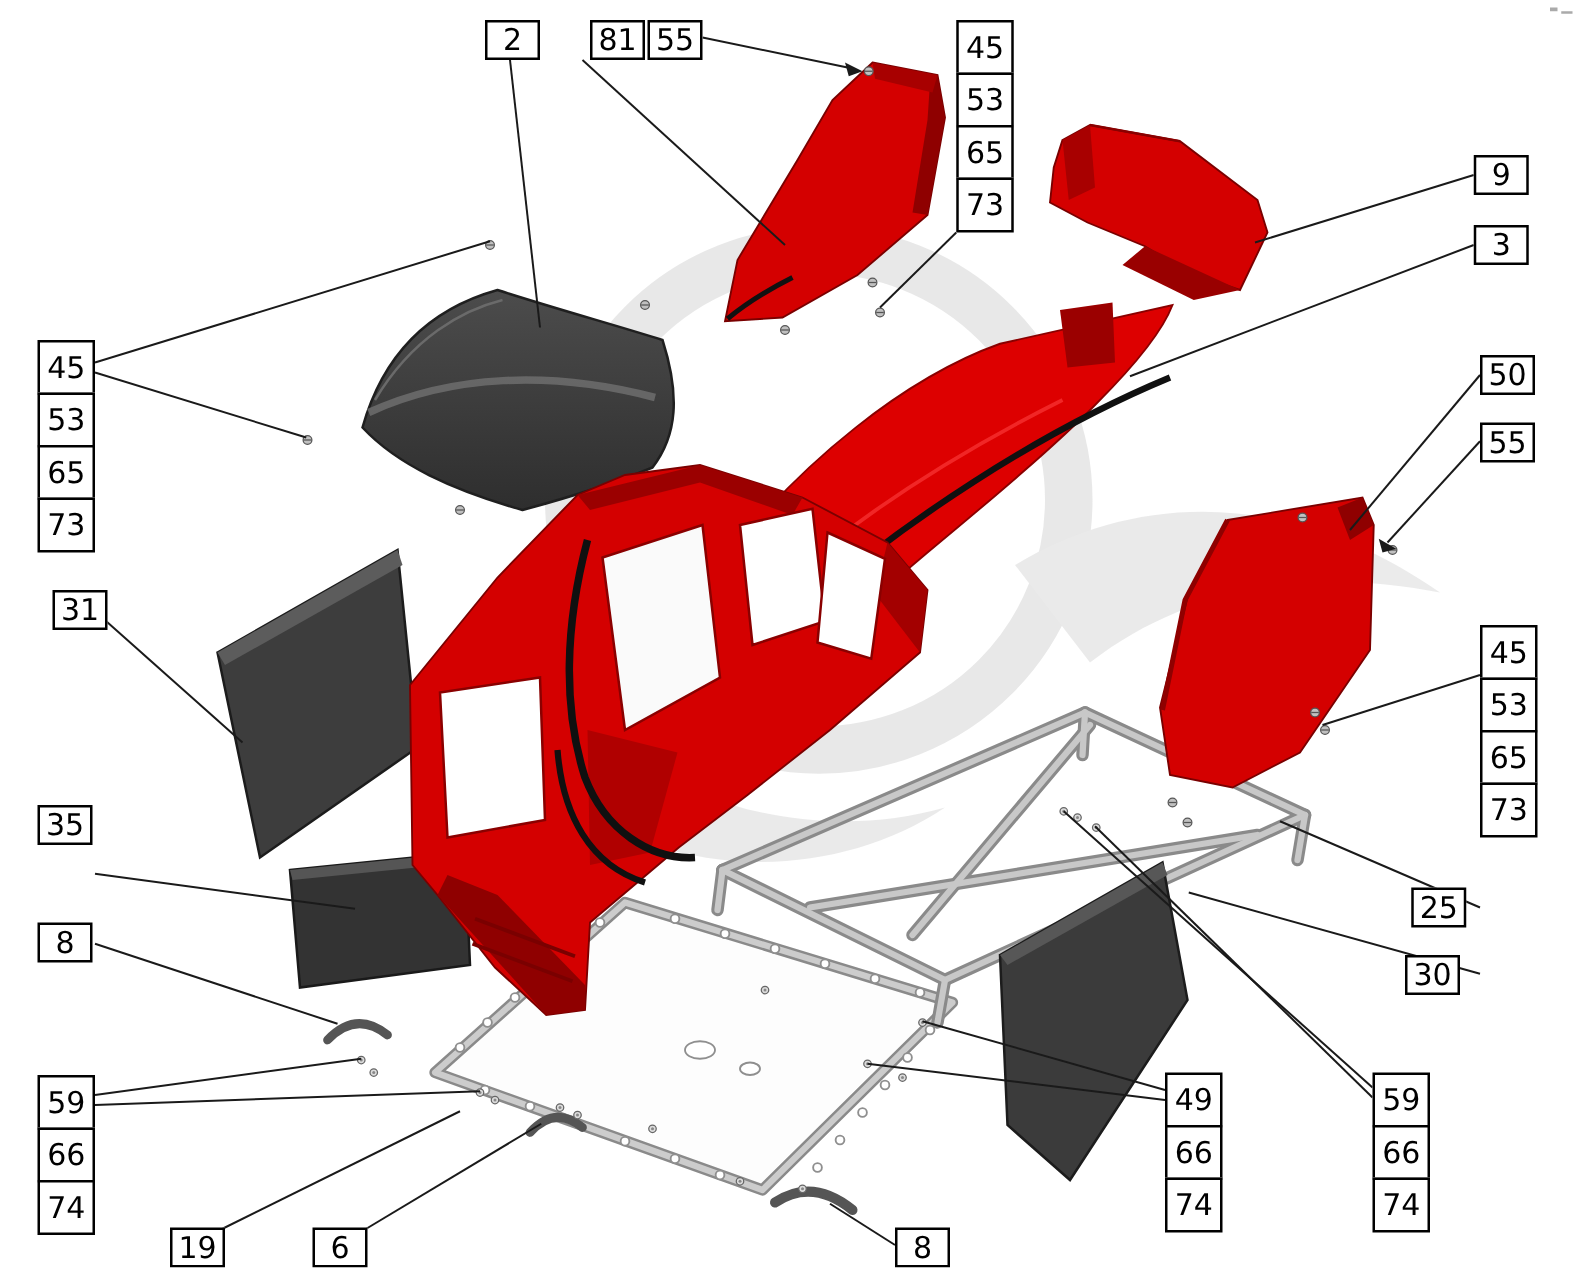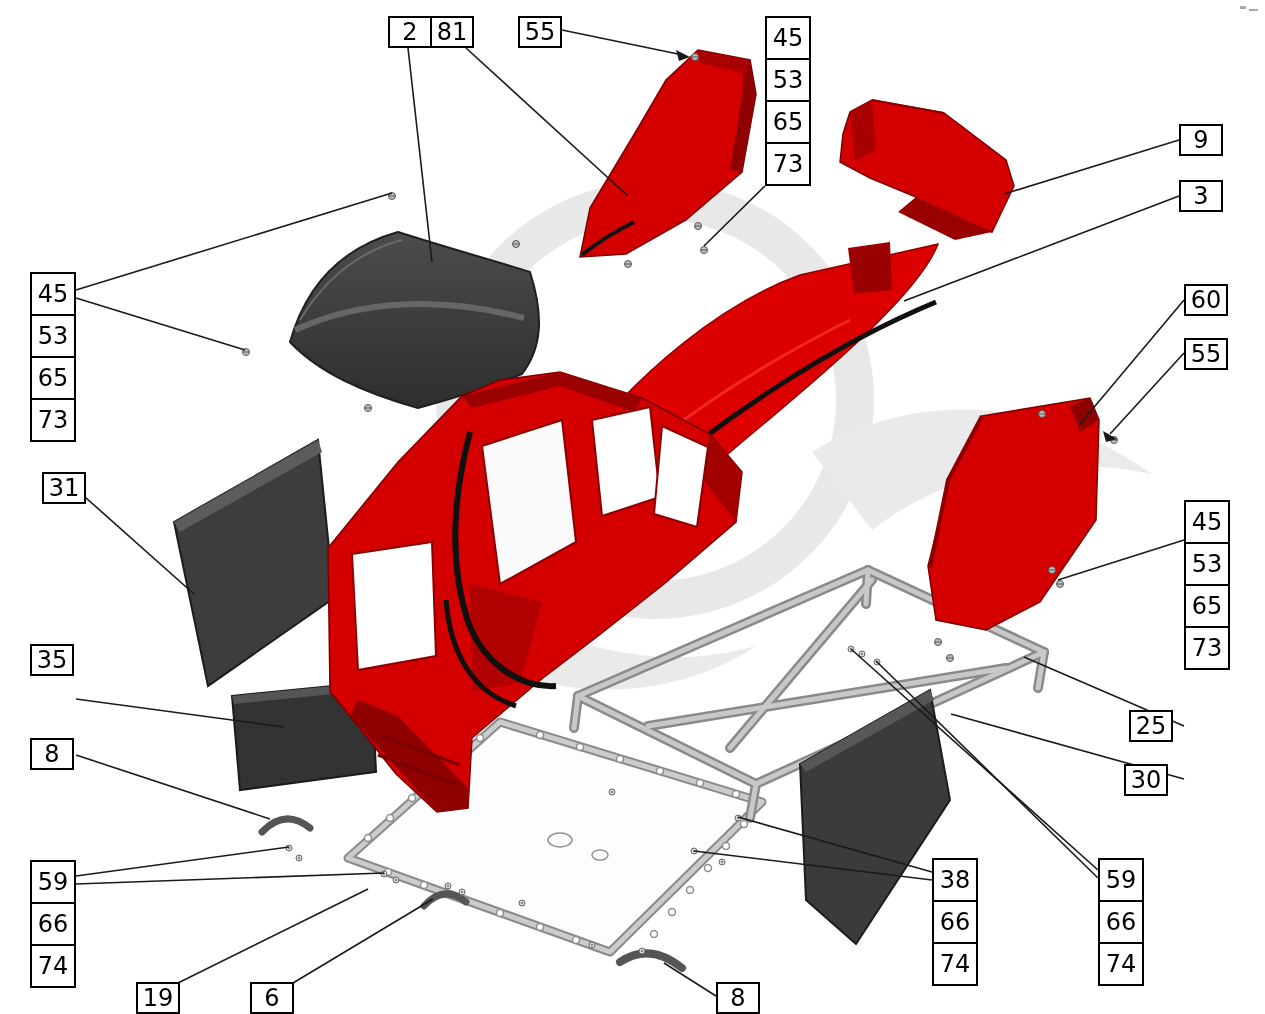--- a/index.html
+++ b/index.html
@@ -252,33 +252,33 @@
       <polygon points="1117,439 1103,431 1106,442" fill="#1a1a1a" stroke="none"></polygon>
     </g>
 
     <g fill="#aaaaaa">
       <rect x="1240" y="6" width="6" height="3"></rect>
       <rect x="1249" y="9" width="9" height="2"></rect>
     </g>
   </svg>
 
   <div class="co single" style="left:388px;top:16px">2</div>
-  <div class="co single" style="left:430px;top:16px">81</div>
+  <div class="co single" style="left:472px;top:16px">81</div>
   <div class="co single" style="left:518px;top:16px">55</div>
 
   <div class="stack" style="left:765px;top:16px">
     <div class="co cell">45</div>
     <div class="co cell">53</div>
     <div class="co cell">65</div>
     <div class="co cell">73</div>
   </div>
 
   <div class="co single" style="left:1179px;top:124px">9</div>
   <div class="co single" style="left:1179px;top:180px">3</div>
-  <div class="co single" style="left:1184px;top:284px">60</div>
+  <div class="co single" style="left:1184px;top:284px">50</div>
   <div class="co single" style="left:1184px;top:338px">55</div>
 
   <div class="stack" style="left:1184px;top:500px">
     <div class="co cell">45</div>
     <div class="co cell">53</div>
     <div class="co cell">65</div>
     <div class="co cell">73</div>
   </div>
 
   <div class="co single" style="left:1129px;top:710px">25</div>
@@ -299,21 +299,21 @@
     <div class="co cell">59</div>
     <div class="co cell">66</div>
     <div class="co cell">74</div>
   </div>
 
   <div class="co single" style="left:136px;top:982px">19</div>
   <div class="co single" style="left:250px;top:982px">6</div>
   <div class="co single" style="left:716px;top:982px">8</div>
 
   <div class="stack" style="left:932px;top:858px">
-    <div class="co cell">38</div>
+    <div class="co cell">49</div>
     <div class="co cell">66</div>
     <div class="co cell">74</div>
   </div>
 
   <div class="stack" style="left:1098px;top:858px">
     <div class="co cell">59</div>
     <div class="co cell">66</div>
     <div class="co cell">74</div>
   </div>
 

